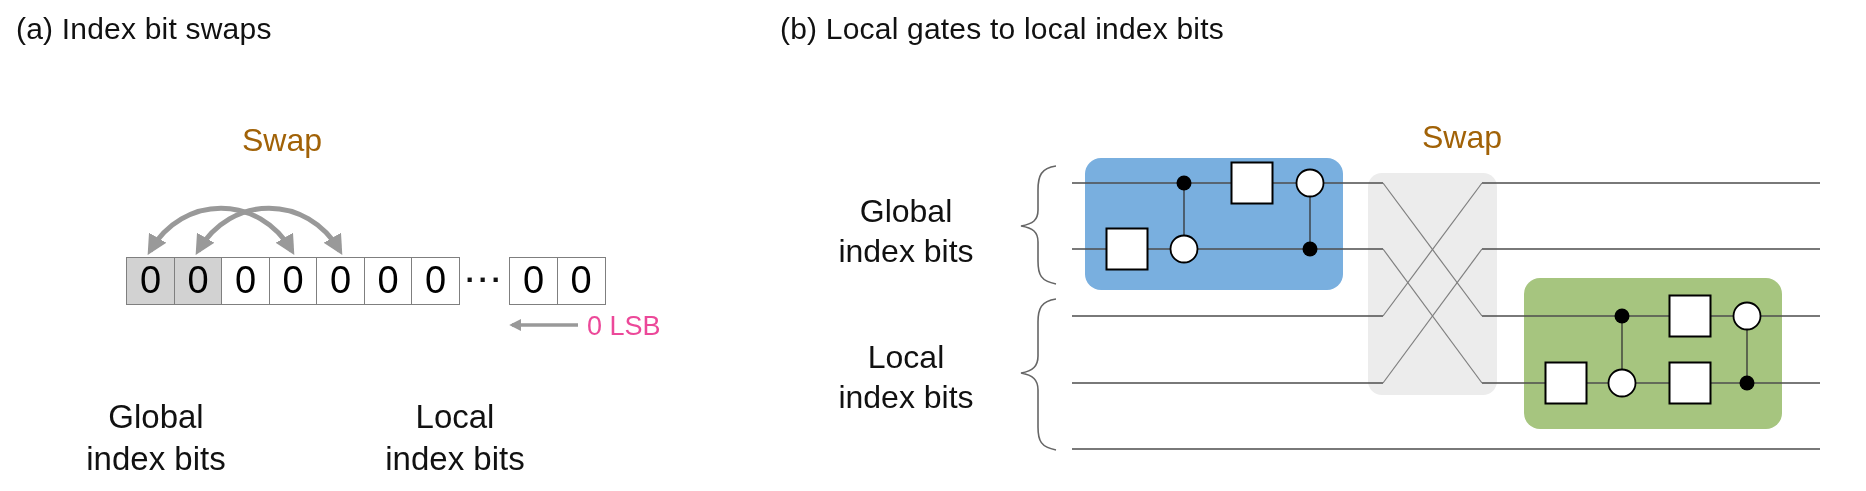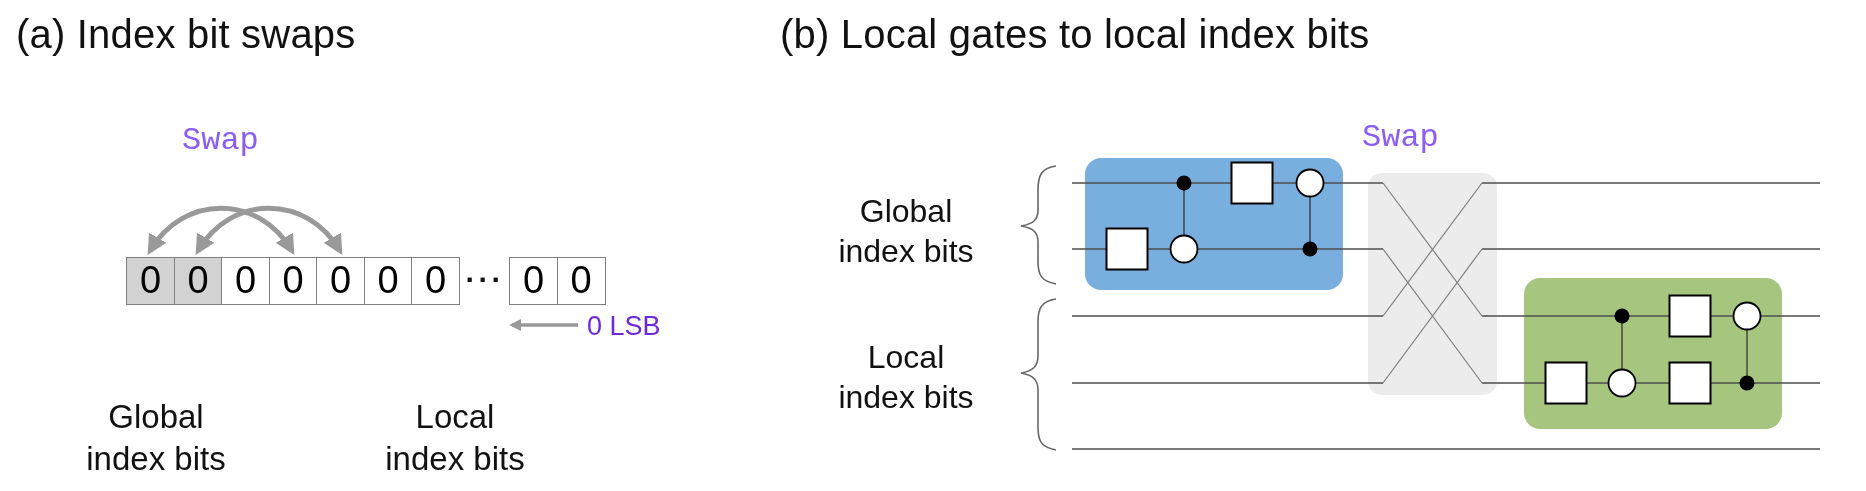--- a/index.html
+++ b/index.html
@@ -1,31 +1,31 @@
 <!DOCTYPE html>
 <html><head>
 <meta charset="utf-8">
 <style>
   html,body{margin:0;padding:0;background:#ffffff;}
   .canvas{position:relative;width:1866px;height:491px;background:#fff;overflow:hidden;
           font-family:"Liberation Sans",sans-serif;color:#111;}
   .abs{position:absolute;}
   svg{position:absolute;left:0;top:0;}
-  .title{font-size:40px;letter-spacing:0.2px;color:#111;white-space:nowrap;}
-  .swaplbl{font-size:32px;text-align:left;color:#8b5cf6;font-family:Liberation Mono, monospace;}
+  .title{font-size:30px;letter-spacing:0.2px;color:#111;white-space:nowrap;}
+  .swaplbl{font-size:32px;text-align:right;color:#a16207;}
   .biglbl{font-size:33px;line-height:42px;text-align:center;color:#111;}
   .biglbl-b{font-size:32px;line-height:40px;text-align:center;color:#111;}
   .bitrow{position:absolute;display:flex;}
   .cell{box-sizing:border-box;width:49px;height:48px;border:1.5px solid #7f7f7f;
         margin-left:-1.5px;background:#fff;font-size:38px;line-height:45px;
         text-align:center;color:#000;}
   .cell:first-child{margin-left:0;}
   .cell.shaded{background:#d2d2d2;}
   .ellipsis{font-size:30px;font-weight:700;letter-spacing:3px;text-align:center;color:#111;}
-  .lsb{font-size:27px;color:#6d28d9;white-space:nowrap;}
+  .lsb{font-size:27px;color:#ec4899;white-space:nowrap;}
 </style>
 </head>
 <body>
 
 <div class="canvas">
 
   <svg width="1866" height="491" viewBox="0 0 1866 491">
     <defs>
       <marker id="ah" viewBox="0 0 6 6" refX="4.6" refY="3" markerWidth="4" markerHeight="4" orient="auto-start-reverse" markerUnits="strokeWidth">
         <path d="M0,0 L6,3 L0,6 Z" fill="#999999"></path>

